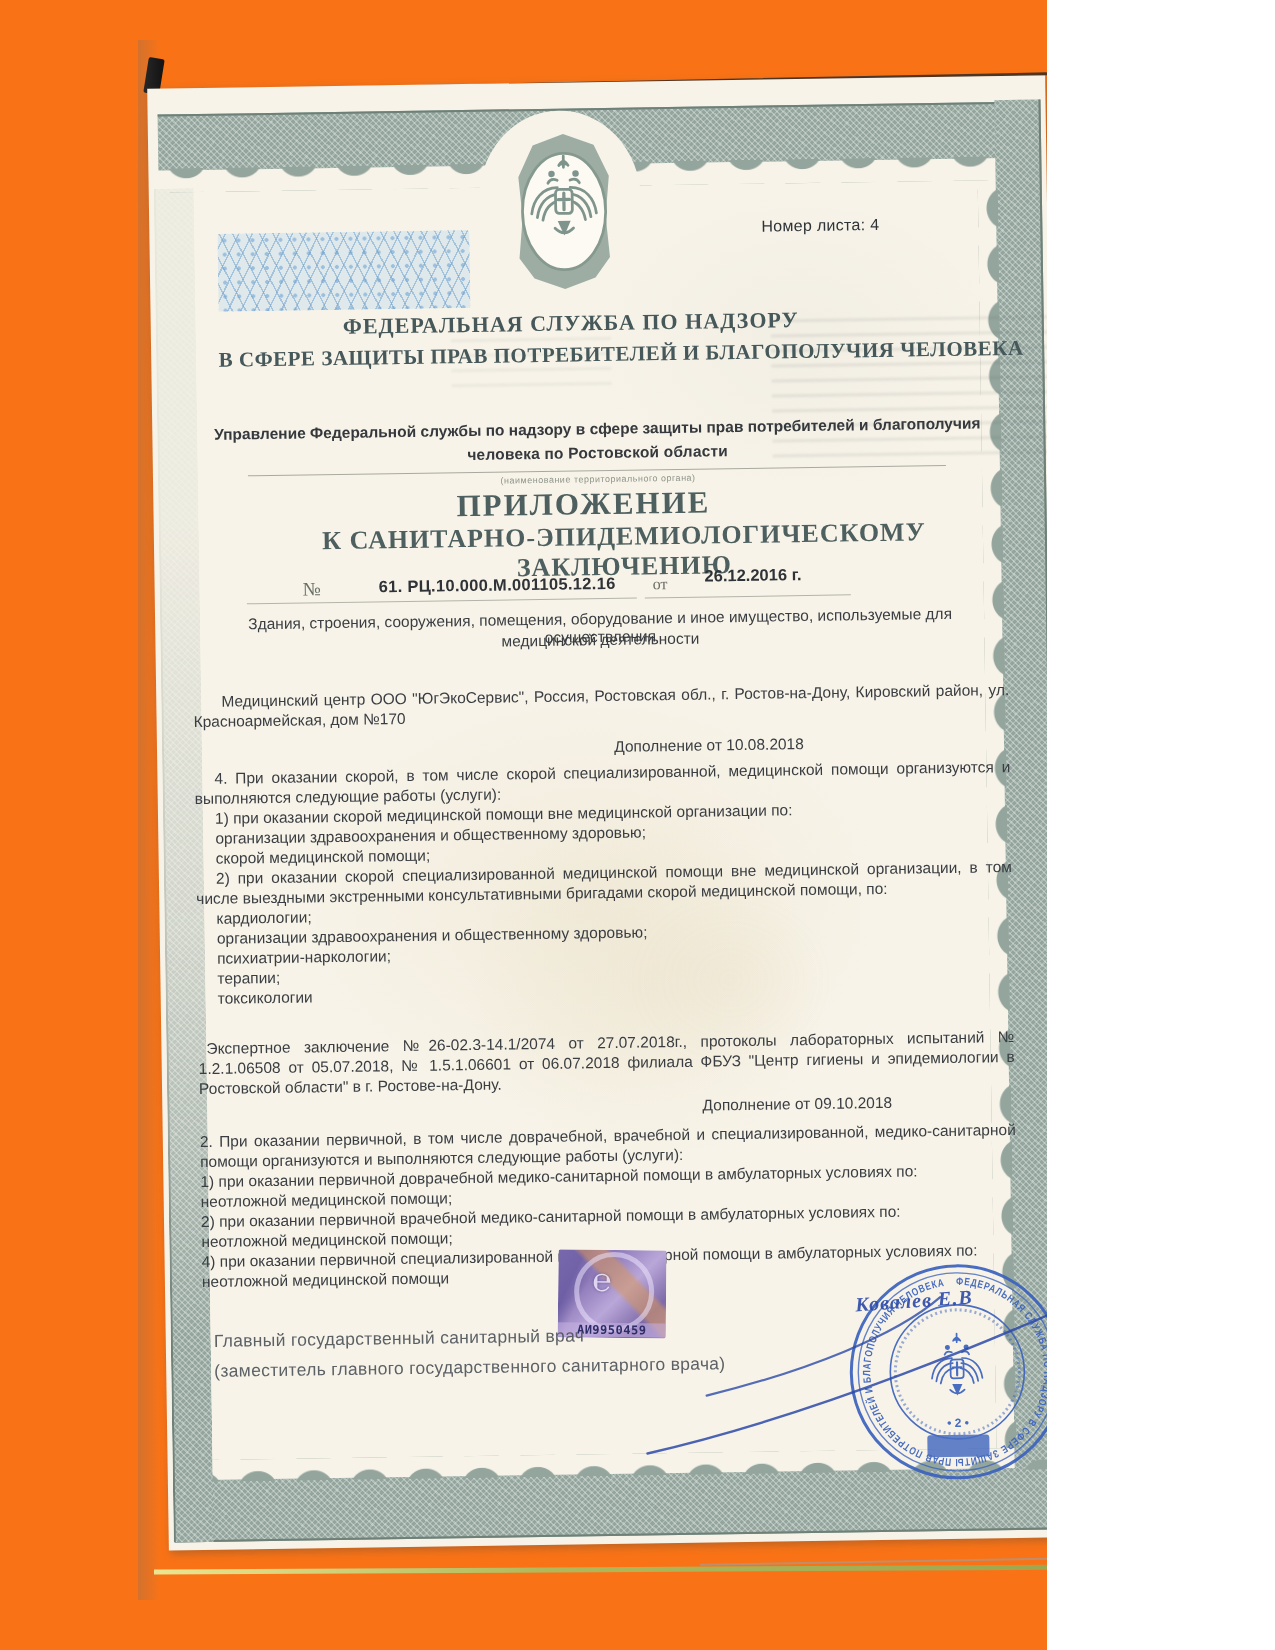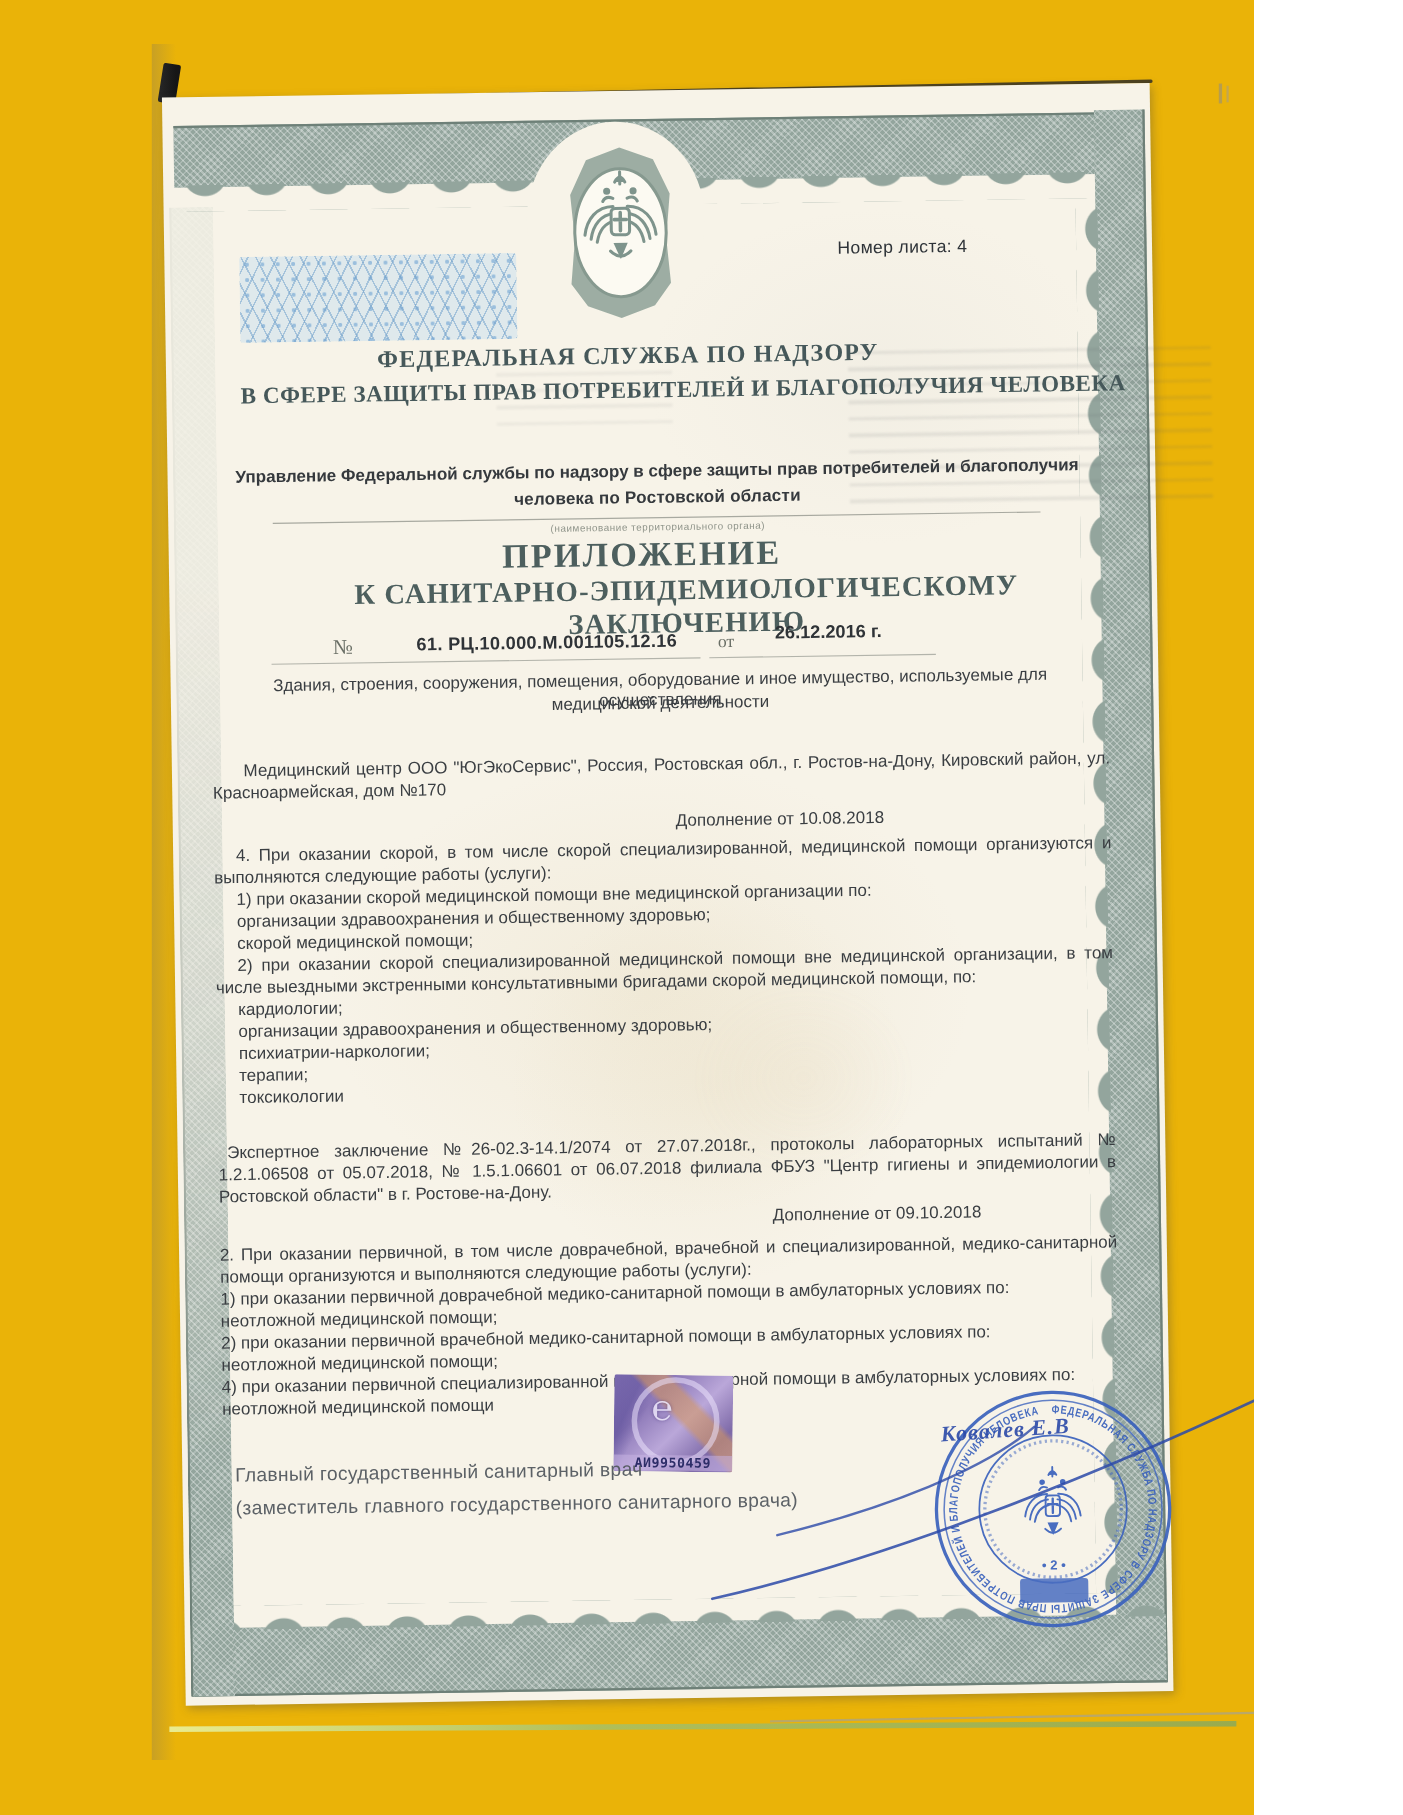--- a/index.html
+++ b/index.html
@@ -1,16 +1,16 @@
 <!DOCTYPE html>
 <html><head>
 <meta charset="utf-8">
 <style>
   html,body{margin:0;padding:0;background:#ffffff;}
-  .scan{position:relative;width:1140px;height:1650px;background:#eab308;overflow:hidden;
+  .scan{position:relative;width:1047px;height:1650px;background:#f97316;overflow:hidden;
         font-family:"Liberation Sans",sans-serif;}
   
   .corner-mark-1{position:absolute;left:146px;top:58px;width:16px;height:36px;background:#161616;
                  transform:rotate(9deg);border-radius:2px;}
   .corner-mark-2{position:absolute;left:151px;top:98px;width:9px;height:24px;background:#1d1d1d;
                  transform:rotate(15deg);opacity:.85;border-radius:2px;}
   .left-scan-shadow{position:absolute;left:138px;top:40px;width:22px;height:1560px;
                  background:linear-gradient(90deg,rgba(110,110,110,.28),rgba(110,110,110,0));}
   .top-edge-line{position:absolute;left:168px;top:90px;width:880px;height:3px;background:#262626;
                  opacity:.8;transform:rotate(-1.15deg);transform-origin:left center;border-radius:2px;}

